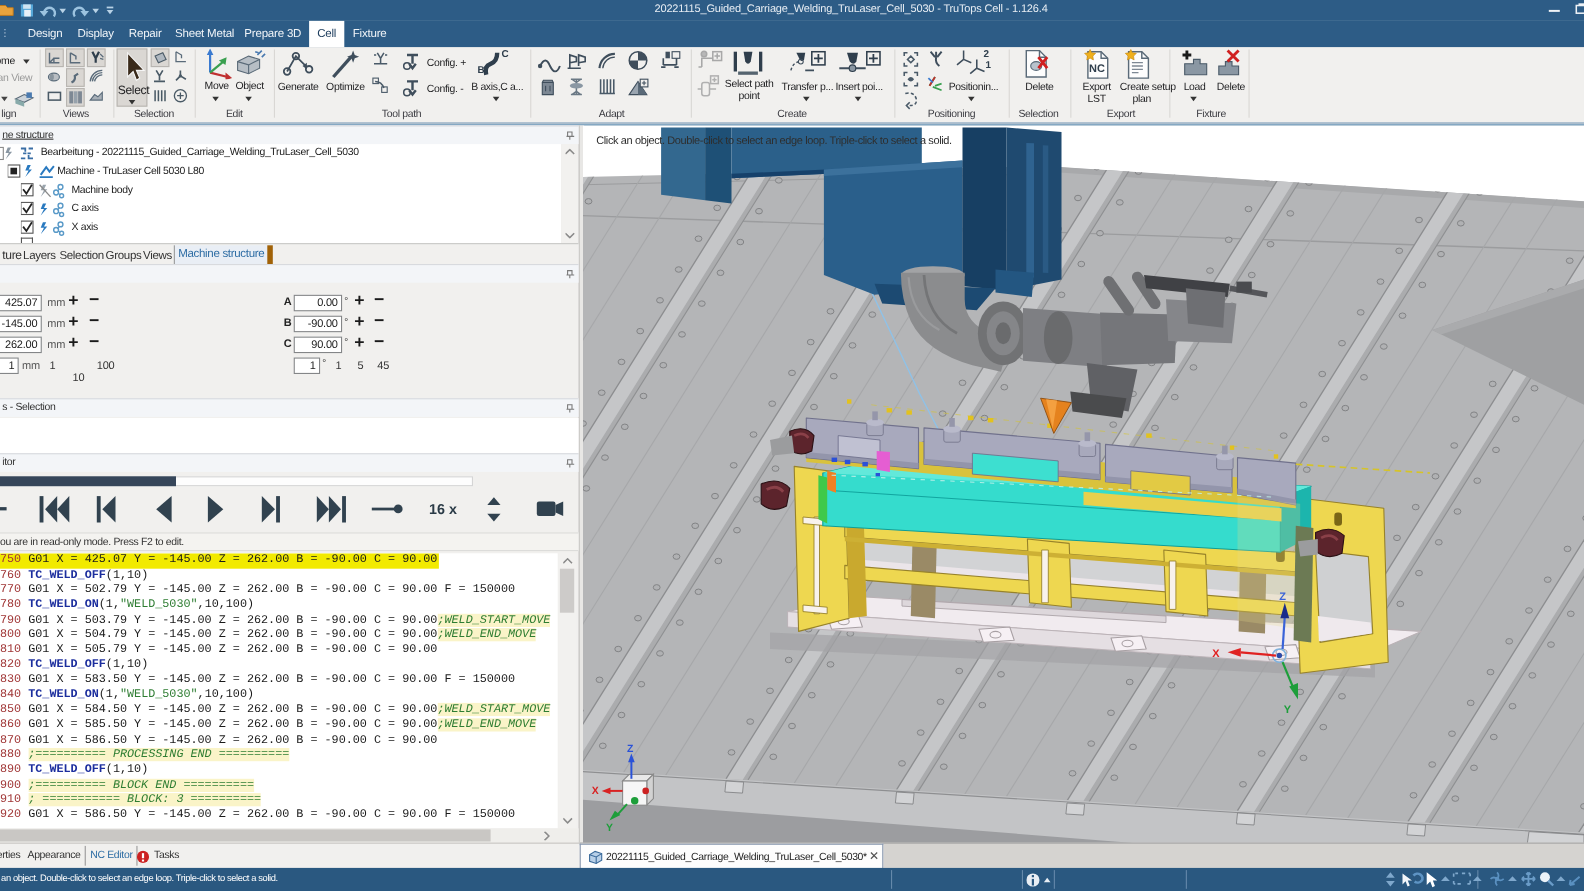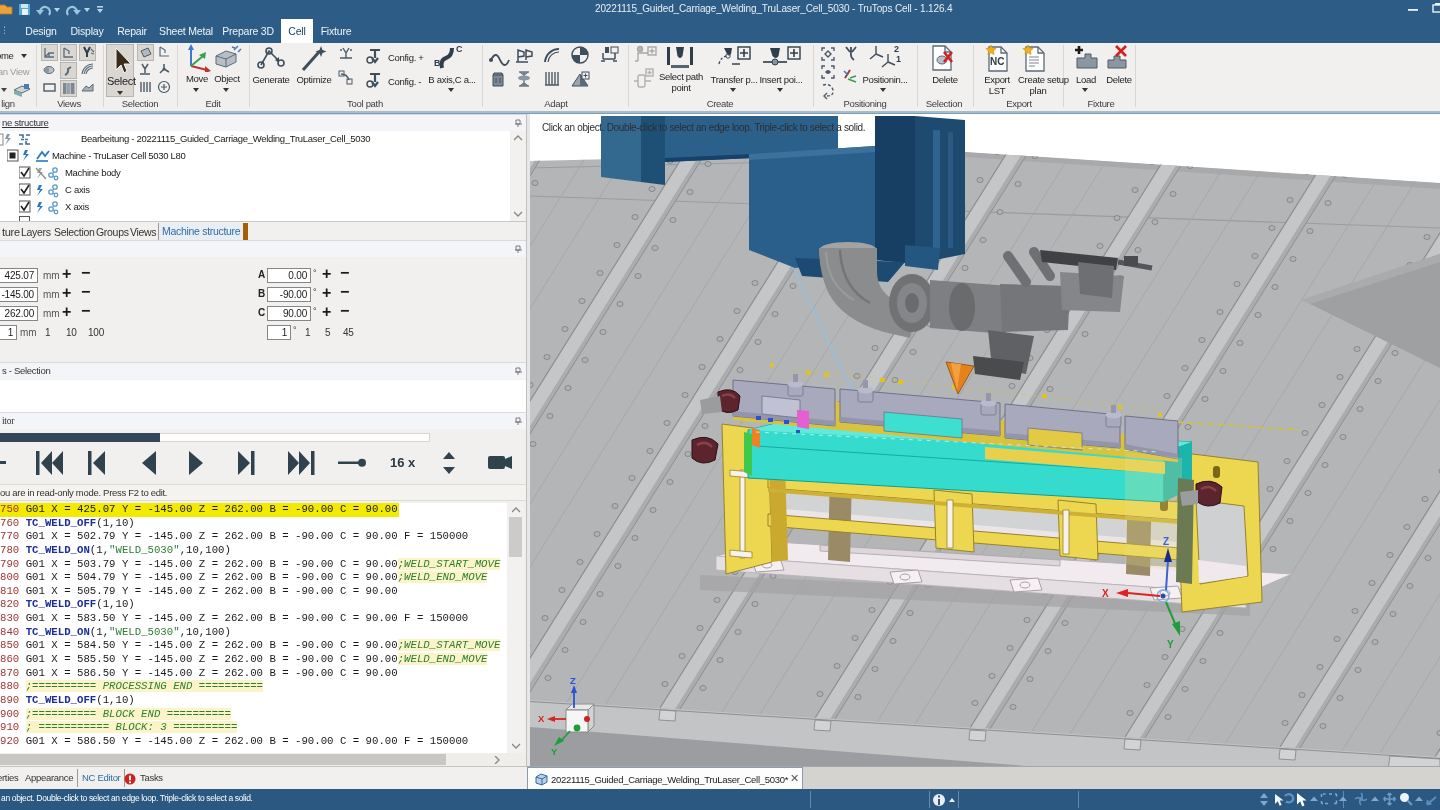--- a/index.html
+++ b/index.html
@@ -365,21 +365,21 @@
 <div class="hdr" style="top:114px;text-decoration:underline;">ne structure<svg class="pin" style="position:absolute;left:514px;top:4px" viewBox="0 0 9 9">
         <path d="M2,1 h4 v4 h-4 Z M4,5 v3 M1,5 h7" stroke="#7a7a7a" fill="none" stroke-width="1"></path>
       </svg></div>
 <div class="abs white" style="left:0;top:131px;width:510px;height:90px;"></div>
 <div class="abs" style="left:0;top:131px;width:510px;height:17px;font-size:9.5px;letter-spacing:-0.3px;color:#1a1a1a;">
       <svg class="abs" style="left:0;top:2px" width="34" height="13">
         <rect x="-4" y="1" width="7" height="11" fill="#fff" stroke="#888"></rect>
         <path d="M7,1 l-2,5 3,0 -3,6 6,-7 -3,0 2,-4 Z" fill="#8a97a3"></path>
         <path d="M19,2 h4 v3 M30,2 h-4 M19,11 h4 M30,11 h-4 v-3 M21,6.5 l3,0 M28,6.5 l-3,0" stroke="#3a6ea5" fill="none" stroke-width="1.6"></path>
       </svg>
-      <span class="abs" style="left:37px;top:2px;margin-left:44px;">Bearbeitung - 20221115_Guided_Carriage_Welding_TruLaser_Cell_5030</span>
+      <span class="abs" style="left:37px;top:2px;">Bearbeitung - 20221115_Guided_Carriage_Welding_TruLaser_Cell_5030</span>
     </div>
 <div class="abs" style="left:0;top:148px;width:510px;height:17px;font-size:9.5px;letter-spacing:-0.3px;color:#1a1a1a;">
       <svg class="abs" style="left:7px;top:1px" width="44" height="14">
         <rect x="0" y="1" width="11" height="11" fill="#fff" stroke="#555"></rect>
         <rect x="2.5" y="3.5" width="6" height="6" fill="#222"></rect>
         <path d="M18,1 l-2,5 3,0 -3,6 6,-7 -3,0 2,-4 Z" fill="#2a7ac0"></path>
         <path d="M30,10 l5,-7 3,4 4,-5" stroke="#2a7ac0" fill="none" stroke-width="1.8"></path>
         <path d="M29,12 h12" stroke="#2a7ac0" stroke-width="1.6"></path>
       </svg>
       <span class="abs" style="left:52px;top:2px;">Machine - TruLaser Cell 5030 L80</span>
@@ -451,21 +451,21 @@
 <div class="lbl" style="left:43px;top:289px;color:#555;">mm</div>
 <div class="pm" style="left:62px;top:284px;">+</div>
 <div class="pm" style="left:81px;top:283px;">−</div>
 <div class="nbox" style="left:-8px;top:306px;width:46px;height:15px;">262.00</div>
 <div class="lbl" style="left:43px;top:308px;color:#555;">mm</div>
 <div class="pm" style="left:62px;top:303px;">+</div>
 <div class="pm" style="left:81px;top:302px;">−</div>
 <div class="nbox" style="left:-8px;top:325px;width:25px;height:15px;">1</div>
 <div class="lbl" style="left:20px;top:327px;color:#555;">mm</div>
 <div class="lbl" style="left:45px;top:327px;">1</div>
-<div class="lbl" style="left:66px;top:327px;text-align:right;">10</div>
+<div class="lbl" style="left:66px;top:338px;text-align:right;">10</div>
 <div class="lbl" style="left:88px;top:327px;">100</div>
 <div class="lbl" style="left:258px;top:269px;font-weight:bold;color:#222;">A</div>
 <div class="nbox" style="left:267px;top:268px;width:44px;height:15px;">0.00</div>
 <div class="lbl" style="left:313px;top:268px;font-size:9px;">°</div>
 <div class="pm" style="left:322px;top:265px;">+</div>
 <div class="pm" style="left:340px;top:264px;">−</div>
 <div class="lbl" style="left:258px;top:288px;font-weight:bold;color:#222;">B</div>
 <div class="nbox" style="left:267px;top:287px;width:44px;height:15px;padding-left:10px;">-90.00</div>
 <div class="lbl" style="left:313px;top:287px;font-size:9px;">°</div>
 <div class="pm" style="left:322px;top:284px;">+</div>
@@ -477,21 +477,21 @@
 <div class="pm" style="left:340px;top:302px;">−</div>
 <div class="nbox" style="left:267px;top:325px;width:24px;height:15px;">1</div>
 <div class="lbl" style="left:293px;top:325px;font-size:9px;">°</div>
 <div class="lbl" style="left:305px;top:327px;">1</div>
 <div class="lbl" style="left:325px;top:327px;">5</div>
 <div class="lbl" style="left:343px;top:327px;">45</div>
 <div class="hdr" style="top:362px;">s - Selection<svg class="pin" style="position:absolute;left:514px;top:4px" viewBox="0 0 9 9">
         <path d="M2,1 h4 v4 h-4 Z M4,5 v3 M1,5 h7" stroke="#7a7a7a" fill="none" stroke-width="1"></path>
       </svg></div>
 <div class="abs white" style="left:0;top:380px;width:526px;height:32px;"></div>
-<div class="hdr" style="top:412px;font-family:Liberation Serif, serif;">itor<svg class="pin" style="position:absolute;left:514px;top:4px" viewBox="0 0 9 9">
+<div class="hdr" style="top:412px;">itor<svg class="pin" style="position:absolute;left:514px;top:4px" viewBox="0 0 9 9">
         <path d="M2,1 h4 v4 h-4 Z M4,5 v3 M1,5 h7" stroke="#7a7a7a" fill="none" stroke-width="1"></path>
       </svg></div>
 <div class="abs" style="left:0;top:433px;width:430px;height:9px;background:#fdfdfd;border:1px solid #d5d5d5;"></div>
 <div class="abs" style="left:0;top:433px;width:160px;height:9px;background:#36465a;"></div>
 <svg class="abs" style="left:0;top:446px" width="526" height="34" fill="#31424f">
   <rect x="-4" y="15" width="10" height="3"></rect>
   <g transform="translate(36,5)">
         <rect x="0" y="0" width="3.5" height="24"></rect>
         <polygon points="16,0 16,24 5,12"></polygon>
         <polygon points="27,0 27,24 16,12"></polygon>

